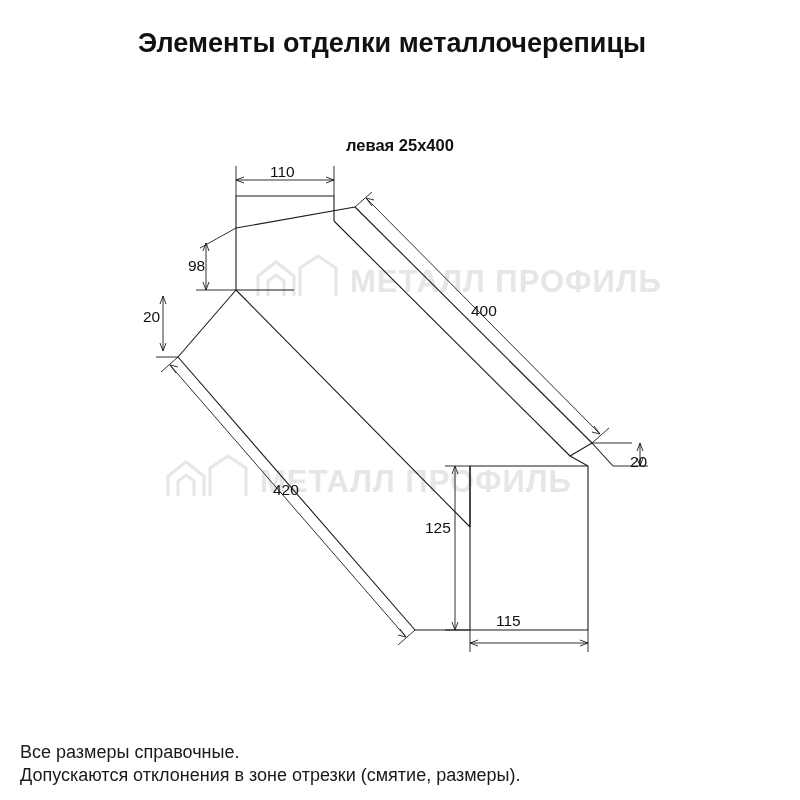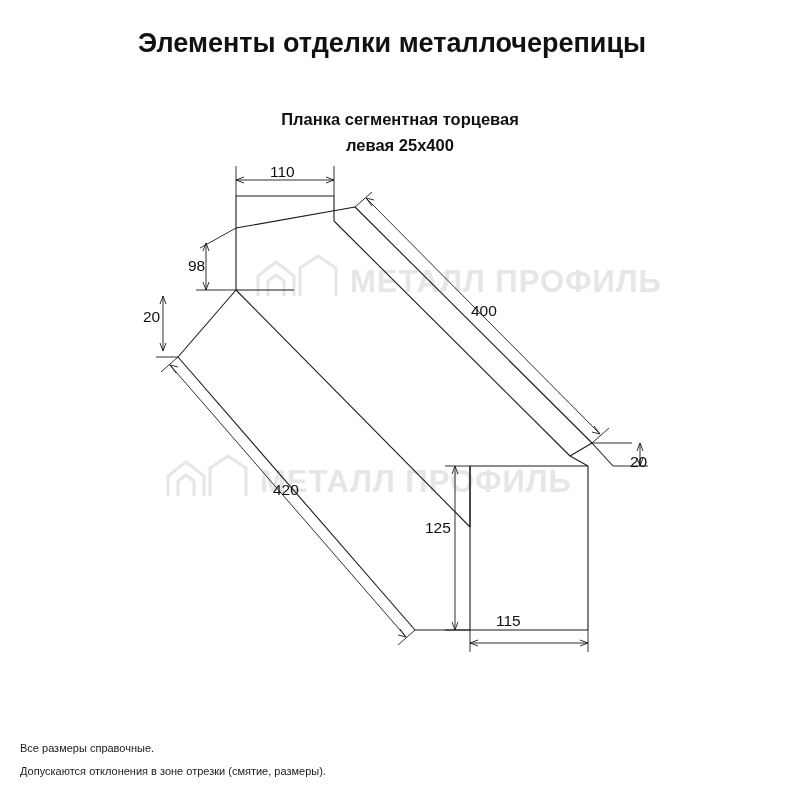--- a/index.html
+++ b/index.html
@@ -46,21 +46,21 @@
     top: 136px;
     width: 800px;
     text-align: center;
     font-size: 16.5px;
     font-weight: 700;
     color: #111111;
   }
   .footnote {
     position: absolute;
     left: 20px;
-    font-size: 11px;
+    font-size: 18px;
     color: #1a1a1a;
     white-space: nowrap;
   }
   .footnote.l1 { top: 742px; }
   .footnote.l2 { top: 765px; }
 
   svg.drawing {
     position: absolute;
     left: 0;
     top: 0;
@@ -84,21 +84,20 @@
     font-size: 15.5px;
     fill: #111111;
   }
 </style>
 </head>
 <body>
 
 <div id="page">
 
   <div class="title">Элементы отделки металлочерепицы</div>
-  <div class="subtitle1">Планка сегментная торцевая</div>
   <div class="subtitle2">левая 25х400</div>
 
   <svg class="drawing" viewBox="0 0 800 800">
 
     <g transform="translate(258,248)">
       <g class="wm-shape">
         <path d="M0,48 L0,28 L18,14 L36,28 L36,48"></path>
         <path d="M10,48 L10,33 L18,27 L26,33 L26,48"></path>
         <path d="M42,48 L42,20 L60,8 L78,20 L78,48"></path>
       </g>

